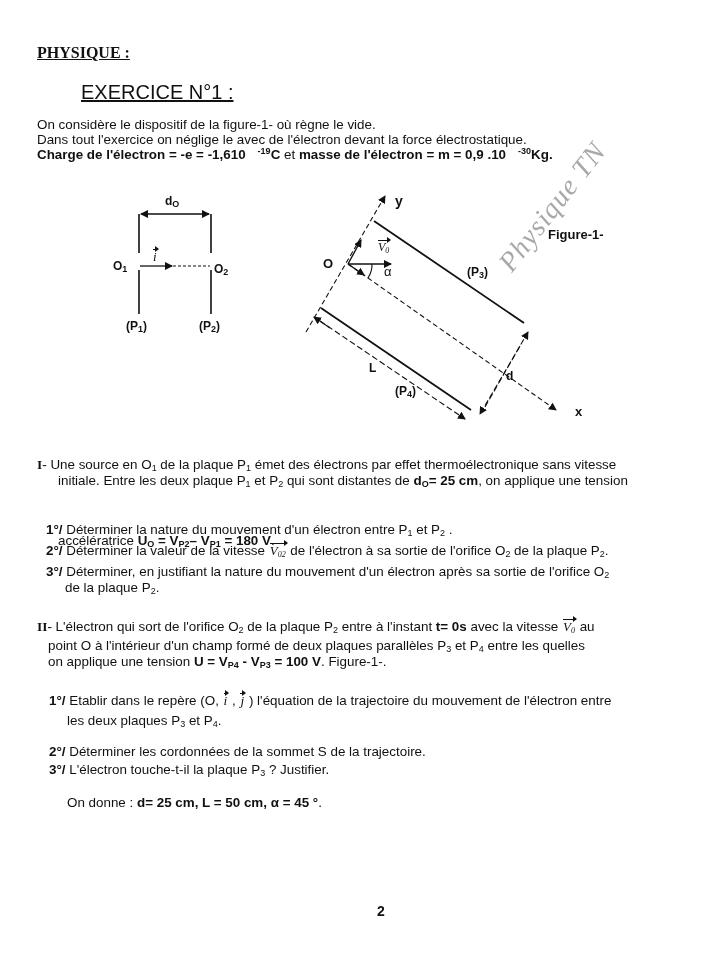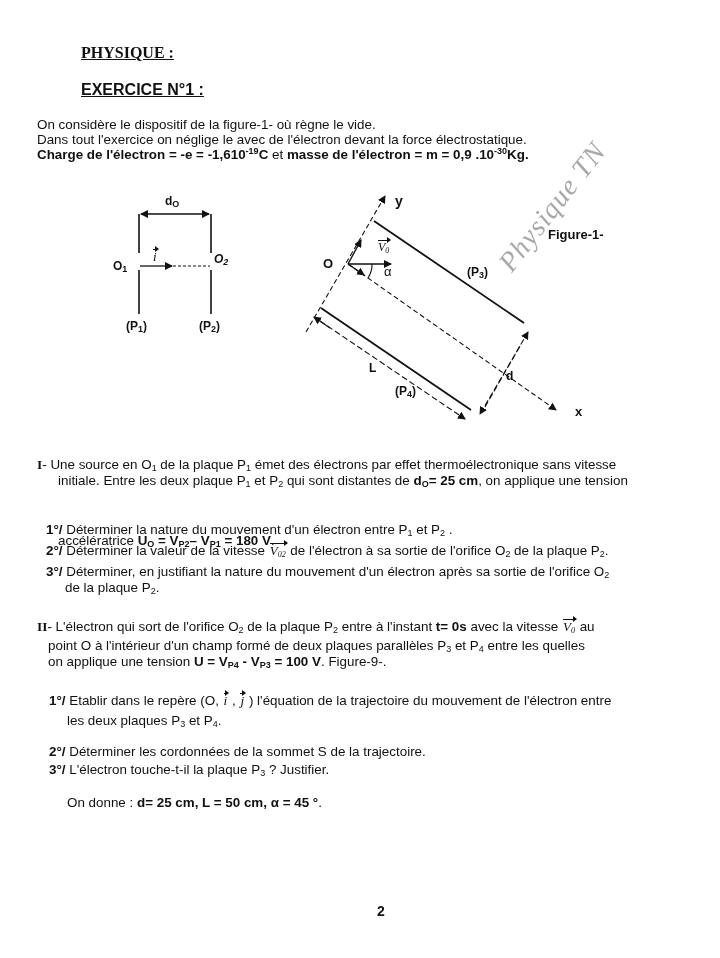--- a/index.html
+++ b/index.html
@@ -1,23 +1,23 @@
 <!DOCTYPE html>
 <html><head>
 <meta charset="utf-8">
 <style>
   html, body { margin: 0; padding: 0; background: #ffffff; }
   body { width: 720px; height: 958px; position: relative; overflow: hidden; color: #111; font-family: "Liberation Sans", sans-serif; }
   .abs { position: absolute; white-space: nowrap; }
-  .title-serif { font-family: "Liberation Serif", serif; font-weight: bold; font-size: 16px; text-decoration: underline; margin-left: 44px; }
-  .title-sans { font-weight: bold; font-size: 16px; text-decoration: underline; padding-left: 44px; }
+  .title-serif { font-family: "Liberation Serif", serif; font-weight: bold; font-size: 16px; text-decoration: underline; }
+  .title-sans { font-weight: normal; font-size: 20px; text-decoration: underline; padding-left: 44px; }
   .txt { font-size: 13.4px; line-height: 16px; }
   .b { font-weight: bold; }
   sub { font-size: 9px; vertical-align: -2px; line-height: 0; }
-  sup { font-size: 9px; vertical-align: 5px; line-height: 0; }
+  sup { font-size: 9px; vertical-align: 5px; line-height: 0; margin-left: 12px; }
   .vec { font-family: "Liberation Serif", serif; font-style: italic; display: inline-block; position: relative; padding: 0 1px; }
   .vec::before { content: ""; position: absolute; left: 1px; right: 0; top: 0px; border-top: 1px solid #111; }
   .vec::after { content: ""; position: absolute; right: -1px; top: -3px; border-left: 4px solid #111; border-top: 3px solid transparent; border-bottom: 3px solid transparent; }
   .vec .s { font-size: 8px; vertical-align: -2px; }
   .fig-label { font-size: 12px; font-weight: bold; }
   svg { position: absolute; left: 0; top: 0; }
   .watermark { font-family: "Liberation Serif", serif; font-style: italic; font-size: 28px; color: #9a9a9a; transform: rotate(-52deg); transform-origin: left top; opacity: 0.85; letter-spacing: 1px; }
 </style>
 </head>
 <body>
@@ -71,21 +71,21 @@
     <line x1="348" y1="264" x2="364" y2="275" stroke="#111" stroke-width="1.4" marker-end="url(#ah)"></line>
 
     <line x1="348" y1="264" x2="391" y2="264" stroke="#111" stroke-width="1.4" marker-end="url(#ah)"></line>
 
     <path d="M372,264 A24,24 0 0 1 368,278" fill="none" stroke="#111" stroke-width="1.1"></path>
   </g>
 </svg>
 
 <div class="abs fig-label" style="left:165px; top:194px;"><span>d</span><sub>O</sub></div>
 <div class="abs fig-label" style="left:113px; top:259px;"><span>O</span><sub>1</sub></div>
-<div class="abs fig-label" style="left:214px; top:252px;font-style:italic;"><span>O</span><sub>2</sub></div>
+<div class="abs fig-label" style="left:214px; top:262px;"><span>O</span><sub>2</sub></div>
 <div class="abs" style="left:152px; top:249px; font-family:'Liberation Serif',serif; font-style:italic; font-size:13px;"><span class="vec">i</span></div>
 <div class="abs fig-label" style="left:126px; top:319px;"><span>(P</span><sub>1</sub><span>)</span></div>
 <div class="abs fig-label" style="left:199px; top:319px;"><span>(P</span><sub>2</sub><span>)</span></div>
 
 <div class="abs fig-label" style="left:323px; top:256px; font-size:13px;">O</div>
 <div class="abs fig-label" style="left:395px; top:193px; font-size:14px;">y</div>
 <div class="abs fig-label" style="left:575px; top:404px; font-size:13px;">x</div>
 <div class="abs" style="left:377px; top:240px; font-family:'Liberation Serif',serif; font-style:italic; font-size:12px;"><span class="vec"><span>V</span><span class="s">0</span></span></div>
 <div class="abs" style="left:384px; top:264px; font-size:13px;">α</div>
 <div class="abs fig-label" style="left:467px; top:265px;"><span>(P</span><sub>3</sub><span>)</span></div>
@@ -117,21 +117,21 @@
   <span>de la plaque P</span><sub>2</sub><span>.</span>
 </div>
 
 <div class="abs txt" style="left:37px; top:619px;">
   <span class="b" style="font-family:'Liberation Serif',serif;margin-top:32px;">II-</span><span> L'électron qui sort de l'orifice O</span><sub>2</sub><span> de la plaque P</span><sub>2</sub><span> entre à l'instant </span><span class="b">t= 0s</span><span> avec la vitesse </span><span class="vec" style="font-size:13px;"><span>V</span><span class="s">0</span></span><span> au</span>
 </div>
 <div class="abs txt" style="left:48px; top:638px;">
   <span>point O à l'intérieur d'un champ formé de deux plaques parallèles  P</span><sub>3</sub><span> et P</span><sub>4</sub><span> entre les quelles</span>
 </div>
 <div class="abs txt" style="left:48px; top:654px;">
-  <span>on applique une tension </span><span class="b">U = V</span><sub class="b">P4</sub><span class="b"> - V</span><sub class="b">P3</sub><span class="b"> = 100 V</span><span>. Figure-9-.</span>
+  <span>on applique une tension </span><span class="b">U = V</span><sub class="b">P4</sub><span class="b"> - V</span><sub class="b">P3</sub><span class="b"> = 100 V</span><span>. Figure-1-.</span>
 </div>
 
 <div class="abs txt" style="left:49px; top:693px;">
   <span class="b">1°/</span><span> Etablir dans le repère (O, </span><span class="vec">i</span><span> , </span><span class="vec">j</span><span> )  l'équation de la trajectoire du mouvement de l'électron entre</span>
 </div>
 <div class="abs txt" style="left:67px; top:713px;">
   <span>les deux plaques P</span><sub>3</sub><span> et P</span><sub>4</sub><span>.</span>
 </div>
 <div class="abs txt" style="left:49px; top:744px;">
   <span class="b">2°/</span><span> Déterminer les cordonnées de la sommet S de la trajectoire.</span>

